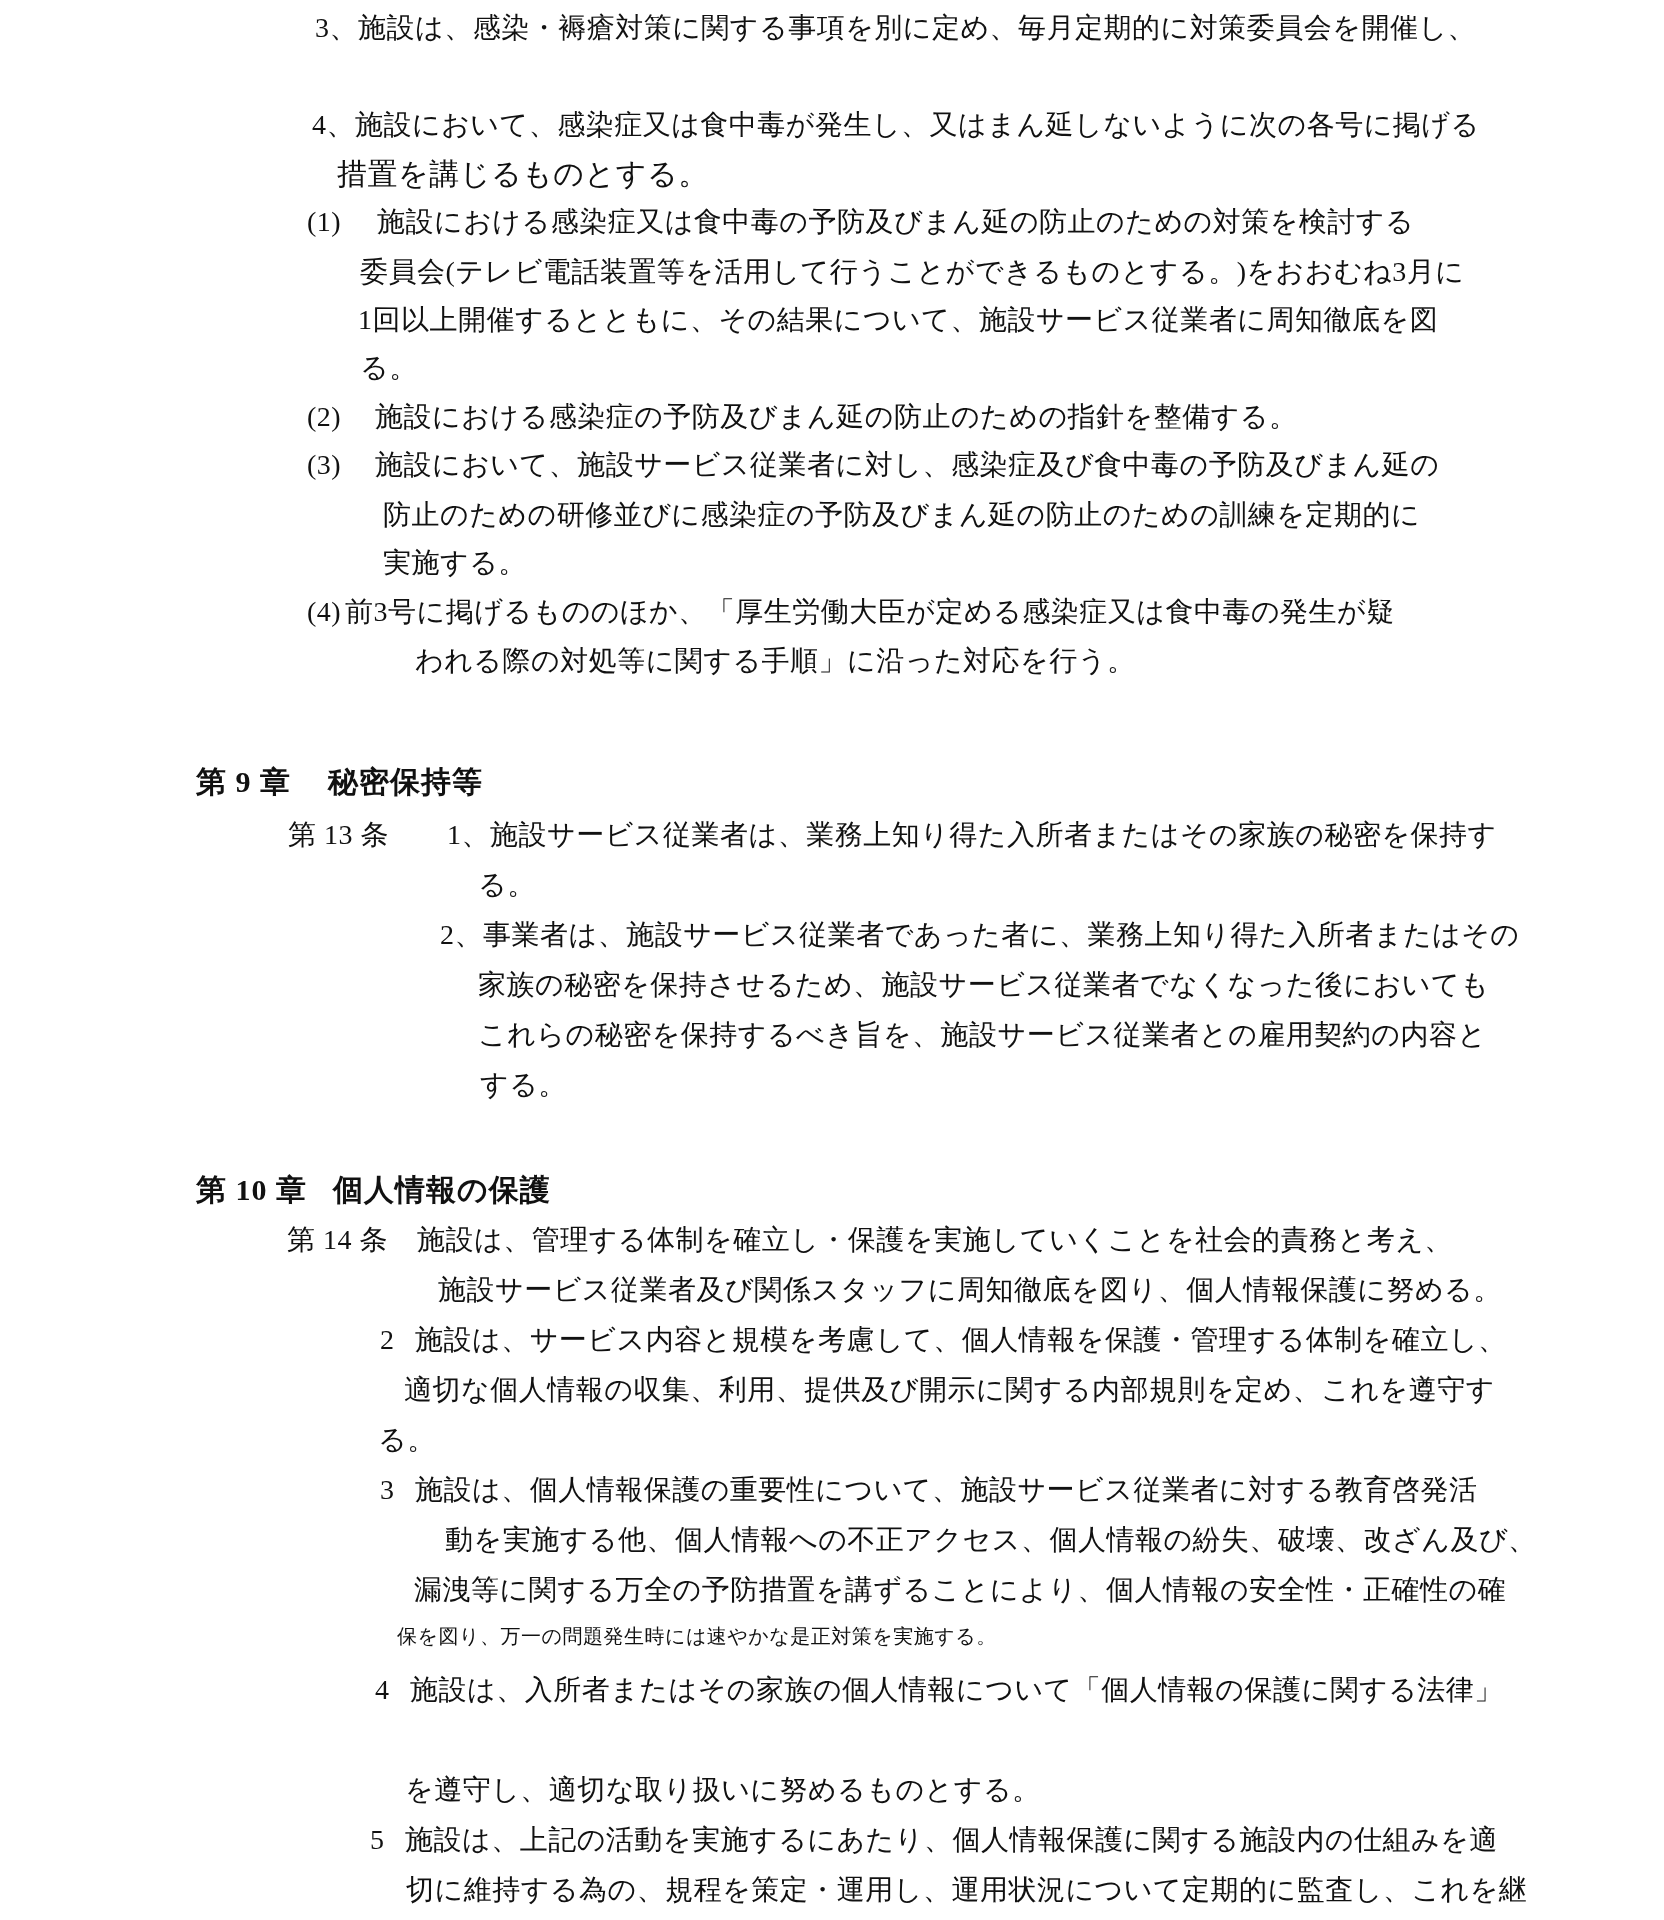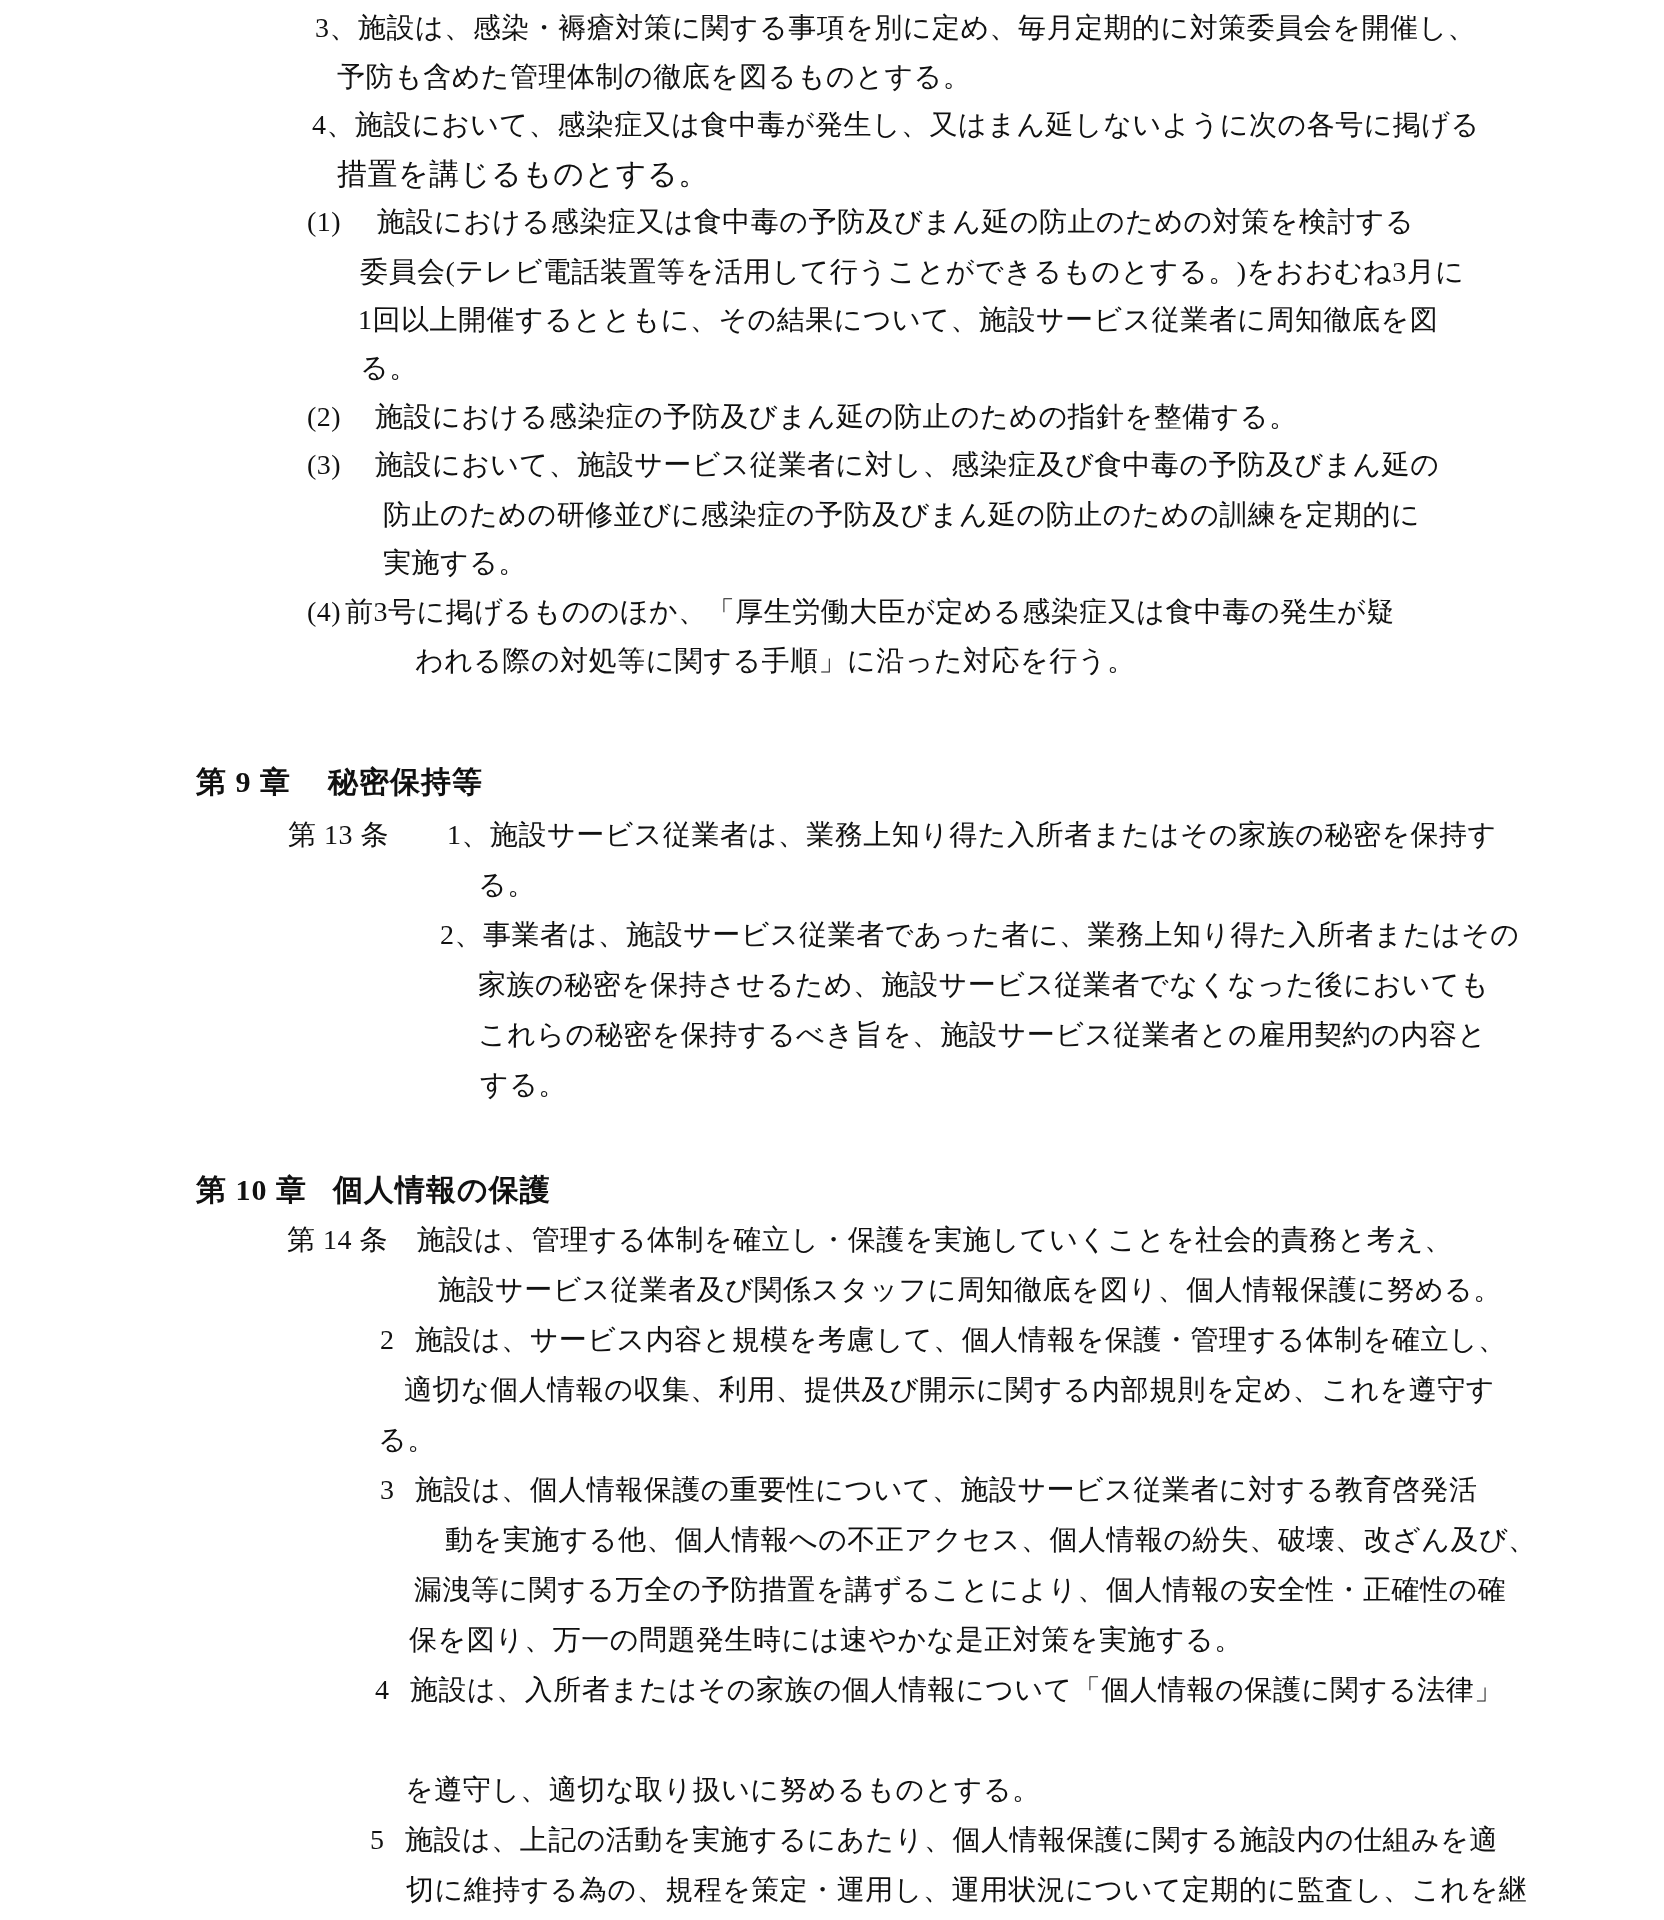--- a/index.html
+++ b/index.html
@@ -26,21 +26,20 @@
   .seg.bold {
     font-weight: bold;
     letter-spacing: 1px;
   }
 </style>
 </head>
 <body style="background: rgb(255, 255, 255);">
 
 <div id="doc" style="color: rgb(17, 17, 17);">
     <span class="seg" style="left: 315px; top: 14px; font-size: 28px;">3、施設は、感染・褥瘡対策に関する事項を別に定め、毎月定期的に対策委員会を開催し、</span>
-    <span class="seg" style="left: 337px; top: 63px; font-size: 28px;">予防も含めた管理体制の徹底を図るものとする。</span>
     <span class="seg" style="left: 312px; top: 111px; font-size: 28px;">4、施設において、感染症又は食中毒が発生し、又はまん延しないように次の各号に掲げる</span>
     <span class="seg" style="left: 337px; top: 159px; font-size: 30px;">措置を講じるものとする。</span>
     <span class="seg" style="left: 307px; top: 208px; font-size: 28px;">(1)</span>
     <span class="seg" style="left: 377px; top: 208px; font-size: 28px;">施設における感染症又は食中毒の予防及びまん延の防止のための対策を検討する</span>
     <span class="seg" style="left: 360px; top: 258px; font-size: 28px;">委員会(テレビ電話装置等を活用して行うことができるものとする。)をおおむね3月に</span>
     <span class="seg" style="left: 358px; top: 306px; font-size: 28px;">1回以上開催するとともに、その結果について、施設サービス従業者に周知徹底を図</span>
     <span class="seg" style="left: 360px; top: 354px; font-size: 28px;">る。</span>
     <span class="seg" style="left: 307px; top: 403px; font-size: 28px;">(2)</span>
     <span class="seg" style="left: 375px; top: 403px; font-size: 28px;">施設における感染症の予防及びまん延の防止のための指針を整備する。</span>
     <span class="seg" style="left: 307px; top: 451px; font-size: 28px;">(3)</span>
@@ -65,20 +64,20 @@
     <span class="seg" style="left: 417px; top: 1226px; font-size: 28px;">施設は、管理する体制を確立し・保護を実施していくことを社会的責務と考え、</span>
     <span class="seg" style="left: 438px; top: 1276px; font-size: 28px;">施設サービス従業者及び関係スタッフに周知徹底を図り、個人情報保護に努める。</span>
     <span class="seg" style="left: 380px; top: 1326px; font-size: 28px;">2</span>
     <span class="seg" style="left: 415px; top: 1326px; font-size: 28px;">施設は、サービス内容と規模を考慮して、個人情報を保護・管理する体制を確立し、</span>
     <span class="seg" style="left: 404px; top: 1376px; font-size: 28px;">適切な個人情報の収集、利用、提供及び開示に関する内部規則を定め、これを遵守す</span>
     <span class="seg" style="left: 378px; top: 1426px; font-size: 28px;">る。</span>
     <span class="seg" style="left: 380px; top: 1476px; font-size: 28px;">3</span>
     <span class="seg" style="left: 415px; top: 1476px; font-size: 28px;">施設は、個人情報保護の重要性について、施設サービス従業者に対する教育啓発活</span>
     <span class="seg" style="left: 445px; top: 1526px; font-size: 28px;">動を実施する他、個人情報への不正アクセス、個人情報の紛失、破壊、改ざん及び、</span>
     <span class="seg" style="left: 414px; top: 1576px; font-size: 28px;">漏洩等に関する万全の予防措置を講ずることにより、個人情報の安全性・正確性の確</span>
-    <span class="seg" style="left: 409px; top: 1626px; font-size: 28px;">保を図り、万一の問題発生時には速やかな是正対策を実施する。</span>
+    <span class="seg" style="left: 397px; top: 1626px; font-size: 20px;">保を図り、万一の問題発生時には速やかな是正対策を実施する。</span>
     <span class="seg" style="left: 375px; top: 1676px; font-size: 28px;">4</span>
     <span class="seg" style="left: 410px; top: 1676px; font-size: 28px;">施設は、入所者またはその家族の個人情報について「個人情報の保護に関する法律」</span>
     <span class="seg" style="left: 405px; top: 1776px; font-size: 28px;">を遵守し、適切な取り扱いに努めるものとする。</span>
     <span class="seg" style="left: 370px; top: 1826px; font-size: 28px;">5</span>
     <span class="seg" style="left: 405px; top: 1826px; font-size: 28px;">施設は、上記の活動を実施するにあたり、個人情報保護に関する施設内の仕組みを適</span>
     <span class="seg" style="left: 406px; top: 1876px; font-size: 28px;">切に維持する為の、規程を策定・運用し、運用状況について定期的に監査し、これを継</span>
   </div>
 
 </body></html>

